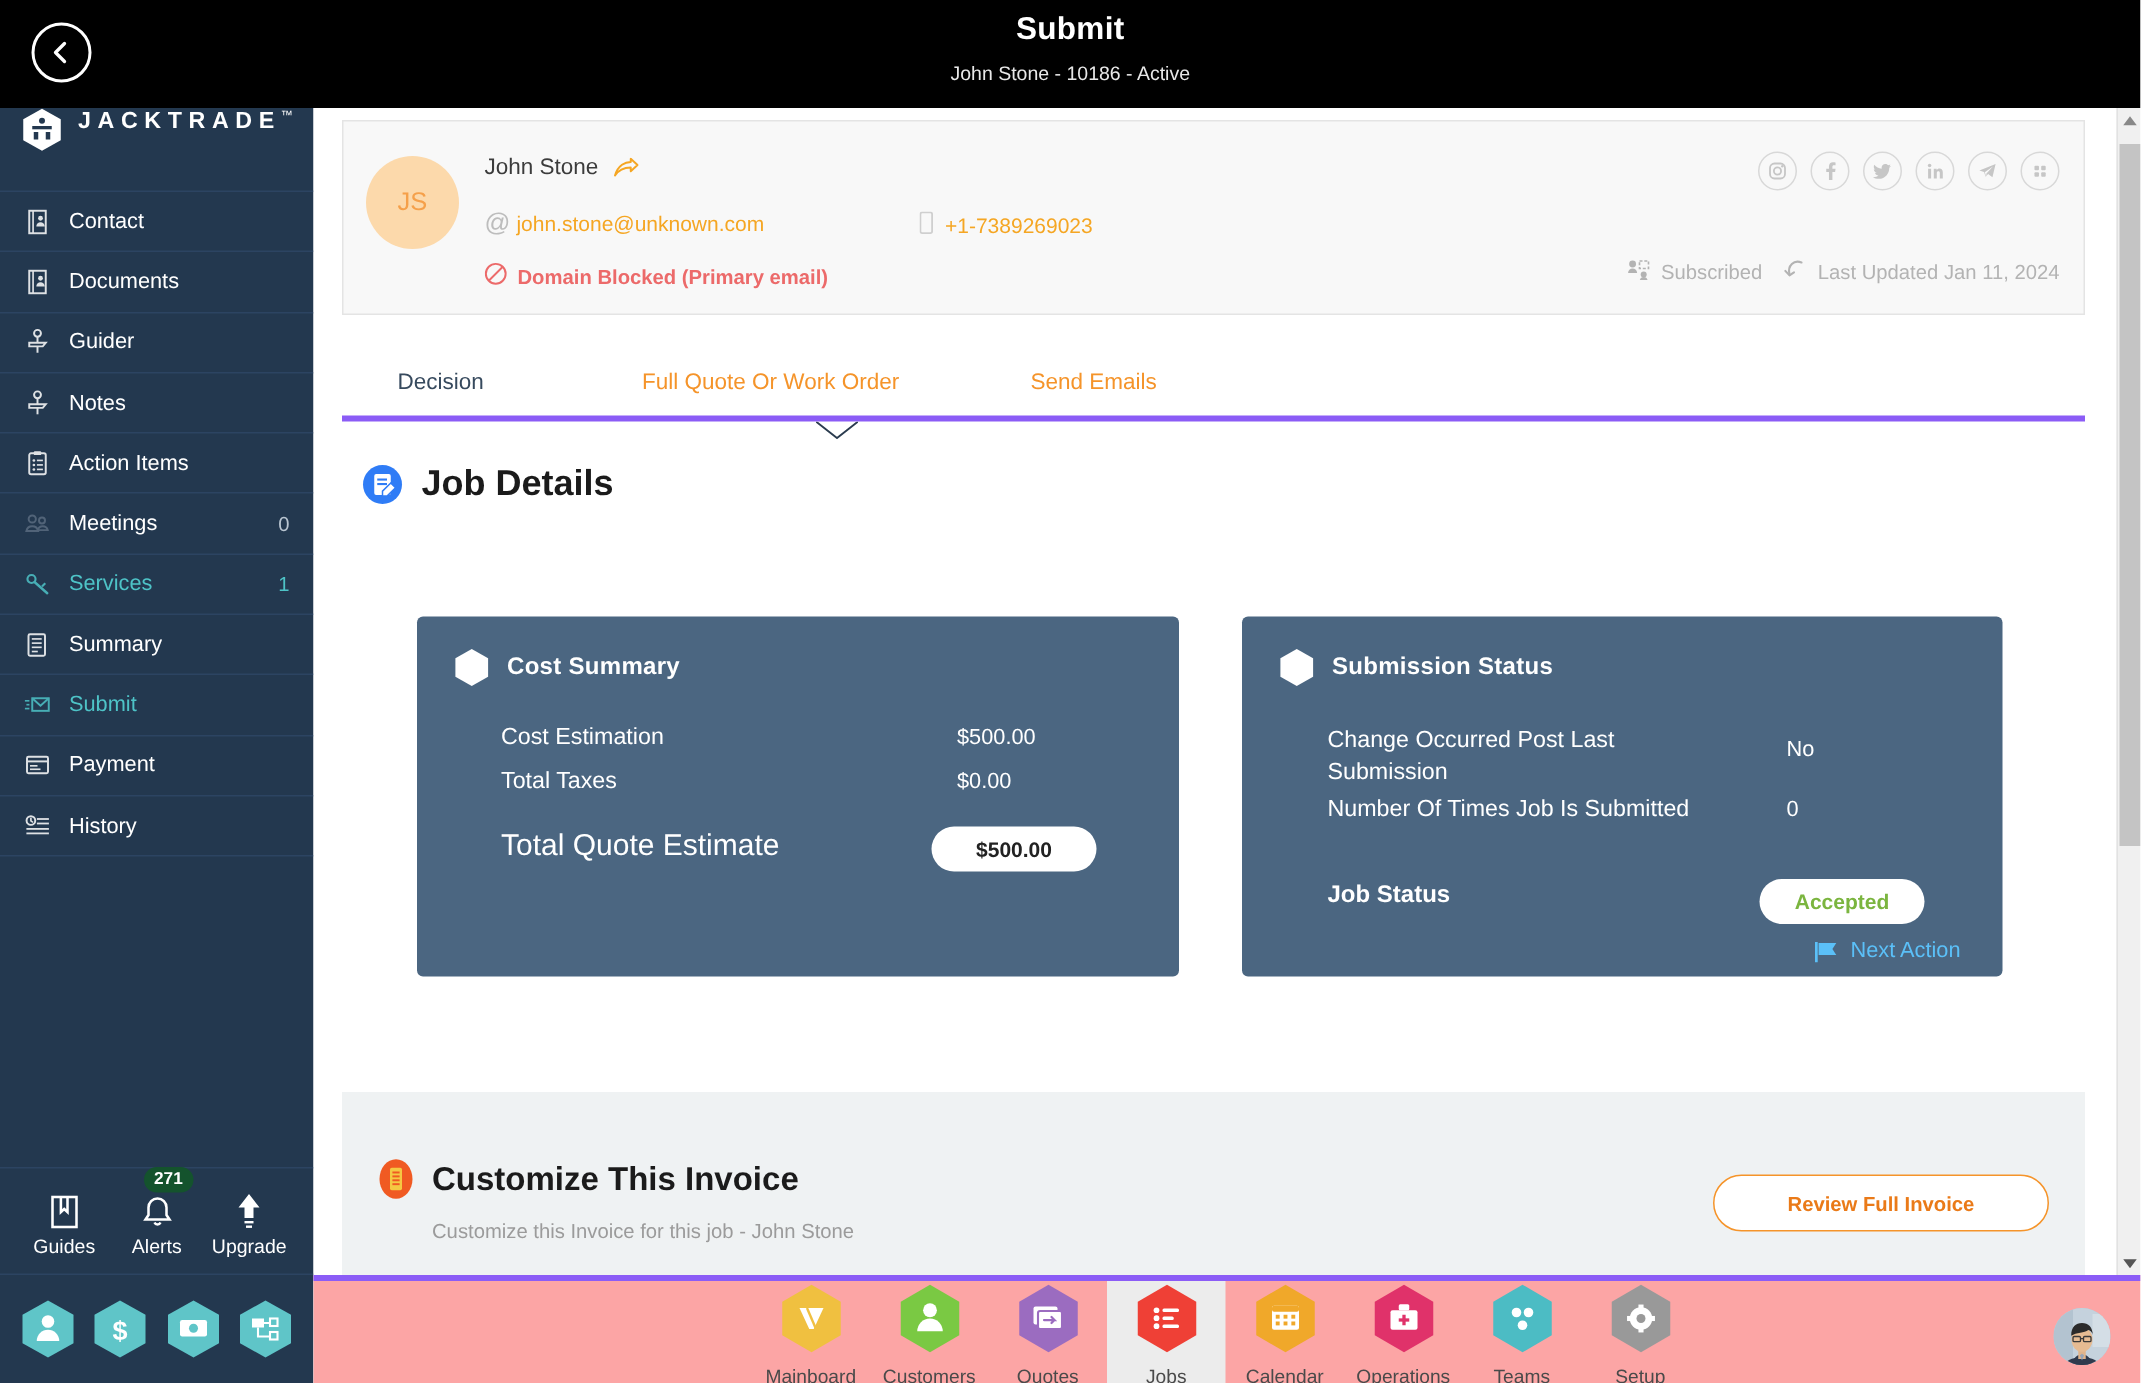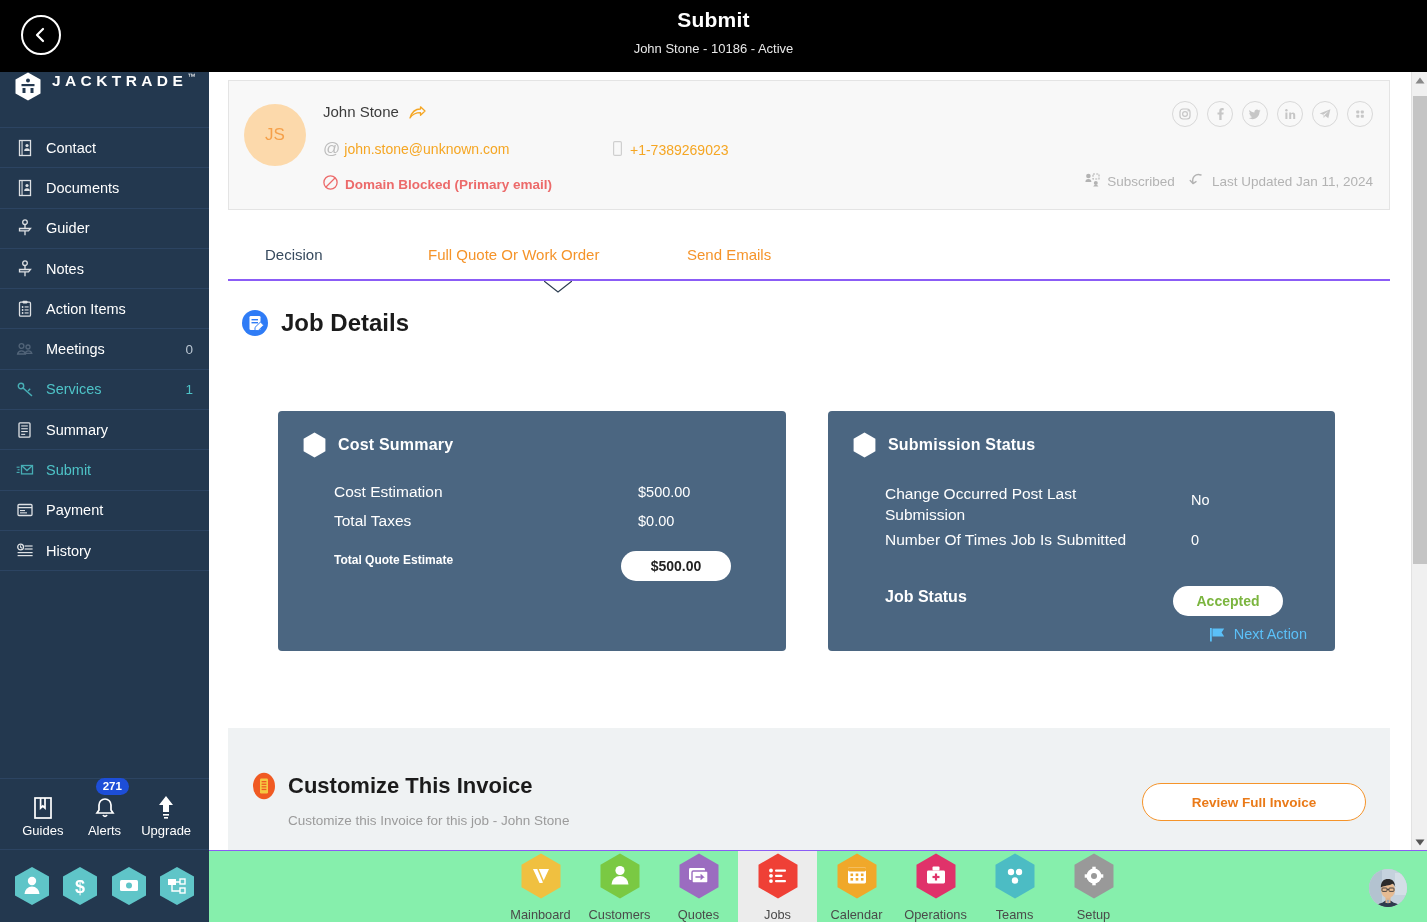--- a/index.html
+++ b/index.html
@@ -78,21 +78,21 @@
   }
   .sb-bottom-item {
     position: relative; display: flex; flex-direction: column;
     align-items: center; cursor: pointer; color: #ffffff; font-size: 13px;
     width: 62px;
   }
   .sb-bottom-item .ico { height: 30px; display: flex; align-items: flex-end; }
   .sb-bottom-item .lbl { margin-top: 3px; }
   .badge {
     position: absolute; top: -12px; left: 22px;
-    background: #1d4ed8; color: #ffffff; font-size: 11.5px; font-weight: bold;
+    background: #14532d; color: #ffffff; font-size: 11.5px; font-weight: bold;
     border-radius: 10px; padding: 1px 7px; line-height: 15px;
   }
   .sb-hexrow {
     position: absolute; left: 0; bottom: 0; width: 209px; height: 72px;
     display: flex; align-items: center; justify-content: space-around;
     padding: 0 8px;
   }
   .hex-btn { cursor: pointer; width: 36px; height: 40px;
     display: flex; align-items: center; justify-content: center; }
 
@@ -133,21 +133,21 @@
     cursor: pointer; font-size: 13px;
   }
   .meta-row {
     position: absolute; right: 16px; top: 91px; display: flex; align-items: center;
     font-size: 13.5px; color: #b3b3b3; gap: 7px;
   }
 
   
   .tabs {
     position: absolute; left: 19px; top: 165px; width: 1162px; height: 44px;
-    border-bottom: 2px solid #8b5cf6;
+    border-bottom: 4px solid #8b5cf6;
   }
   .tab {
     position: absolute; top: 9px; font-size: 15px; cursor: pointer; color: #f5942a;
   }
   .tab.active { color: #374a5e; }
   .tab-notch {
     position: absolute; left: 316px; top: 44px; width: 28px; height: 12px; overflow: hidden;
   }
   .tab-notch svg { display: block; }
 
@@ -210,21 +210,21 @@
   .vscroll .arrow { height: 16px; display:flex; align-items:center; justify-content:center; cursor:pointer; }
   .vscroll .thumb {
     position: absolute; left: 1px; top: 24px; width: 14px; height: 468px;
     background: #c4c4c4; cursor: pointer;
   }
   .vscroll .arrow.bot { position: absolute; bottom: 0; width: 16px; }
 
   
   .bottomnav {
     position: absolute; left: 209px; bottom: 0; width: 1218px; height: 72px;
-    background: #86efac; border-top: 1px solid #8b5cf6;
+    background: #fca5a5; border-top: 4px solid #8b5cf6;
   }
   .bn-items {
     position: absolute; left: 292px; top: 0; height: 72px;
     display: flex; align-items: center;
   }
   .bn-item {
     width: 79px; height: 72px; display: flex; flex-direction: column;
     align-items: center; justify-content: center; cursor: pointer;
     font-size: 12.8px; color: #4a4a4a;
   }
@@ -594,21 +594,21 @@
           <svg width="23" height="26" viewBox="0 0 23 26">
               <polygon points="11.5,0.6 22.4,6.8 22.4,19.2 11.5,25.4 0.6,19.2 0.6,6.8" fill="#ffffff"></polygon>
             </svg>
         </span>
         <span class="card-title">Cost Summary</span>
       </div>
       <div class="kv" style="left:56px; top:72px;">Cost Estimation</div>
       <div class="kv" style="left:360px; top:73px; font-size:14.5px;">$500.00</div>
       <div class="kv" style="left:56px; top:101px;">Total Taxes</div>
       <div class="kv" style="left:360px; top:102px; font-size:14.5px;">$0.00</div>
-      <div class="kv" style="left:56px; top:142px; font-weight:bold; font-size:12px;">Total Quote Estimate</div>
+      <div class="kv" style="left:56px; top:142px; font-weight:normal; font-size:20px;">Total Quote Estimate</div>
       <div class="pill dark" style="left:343px; top:140px;">$500.00</div>
     </div>
 
     <div class="info-card" id="status-card">
       <div class="card-head">
         <span class="card-hex">
           <svg width="23" height="26" viewBox="0 0 23 26">
               <polygon points="11.5,0.6 22.4,6.8 22.4,19.2 11.5,25.4 0.6,19.2 0.6,6.8" fill="#ffffff"></polygon>
             </svg>
         </span>

